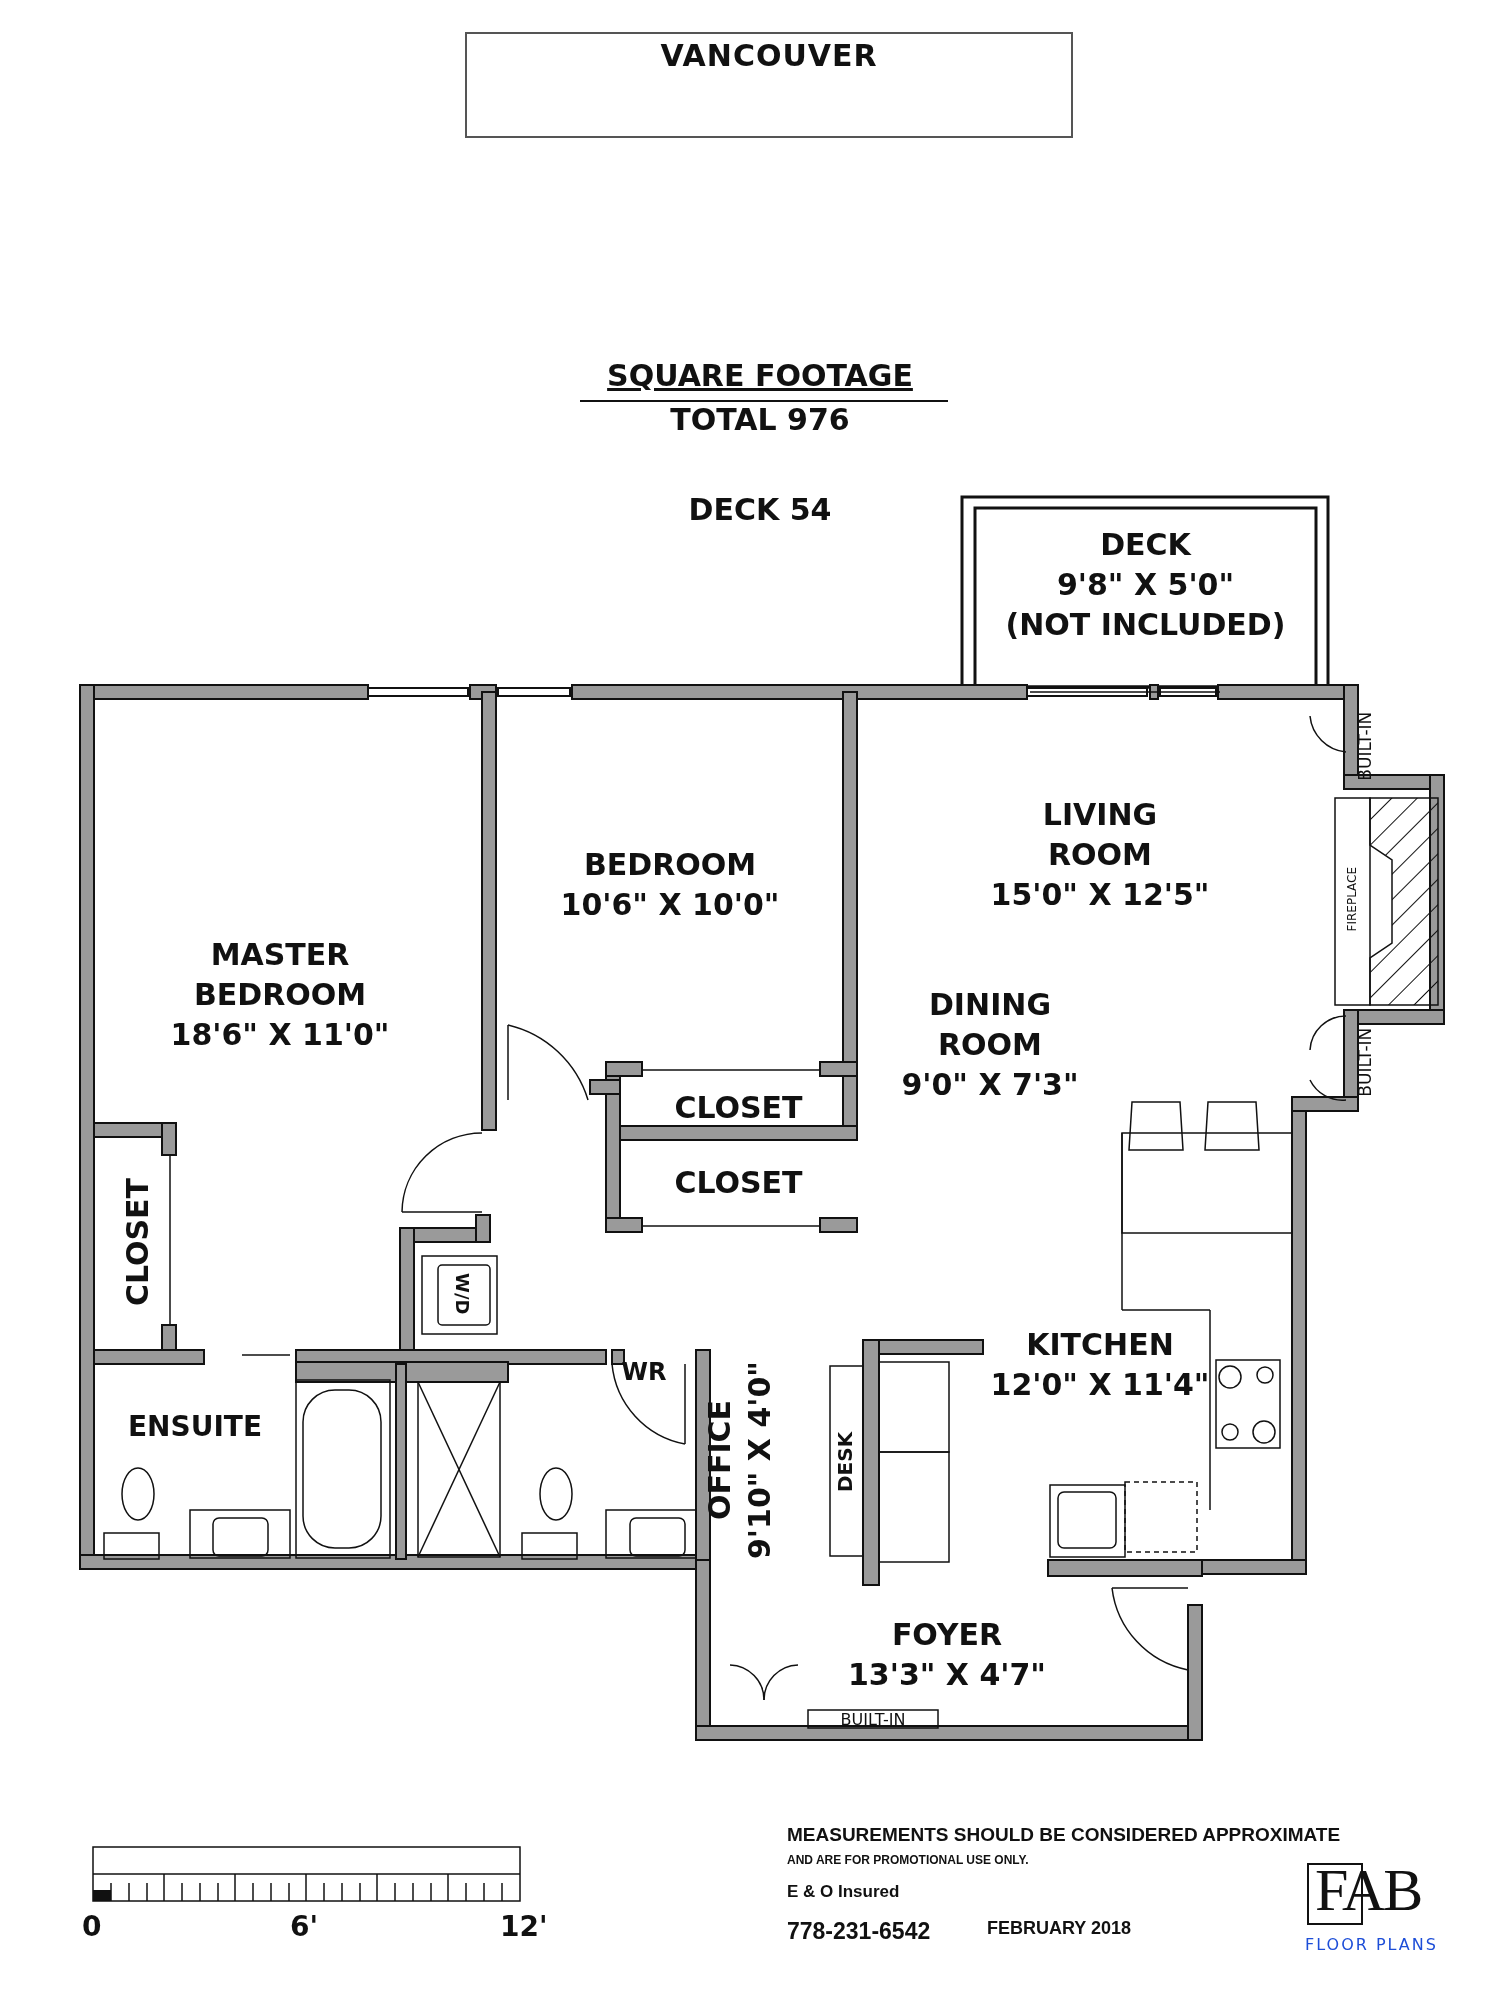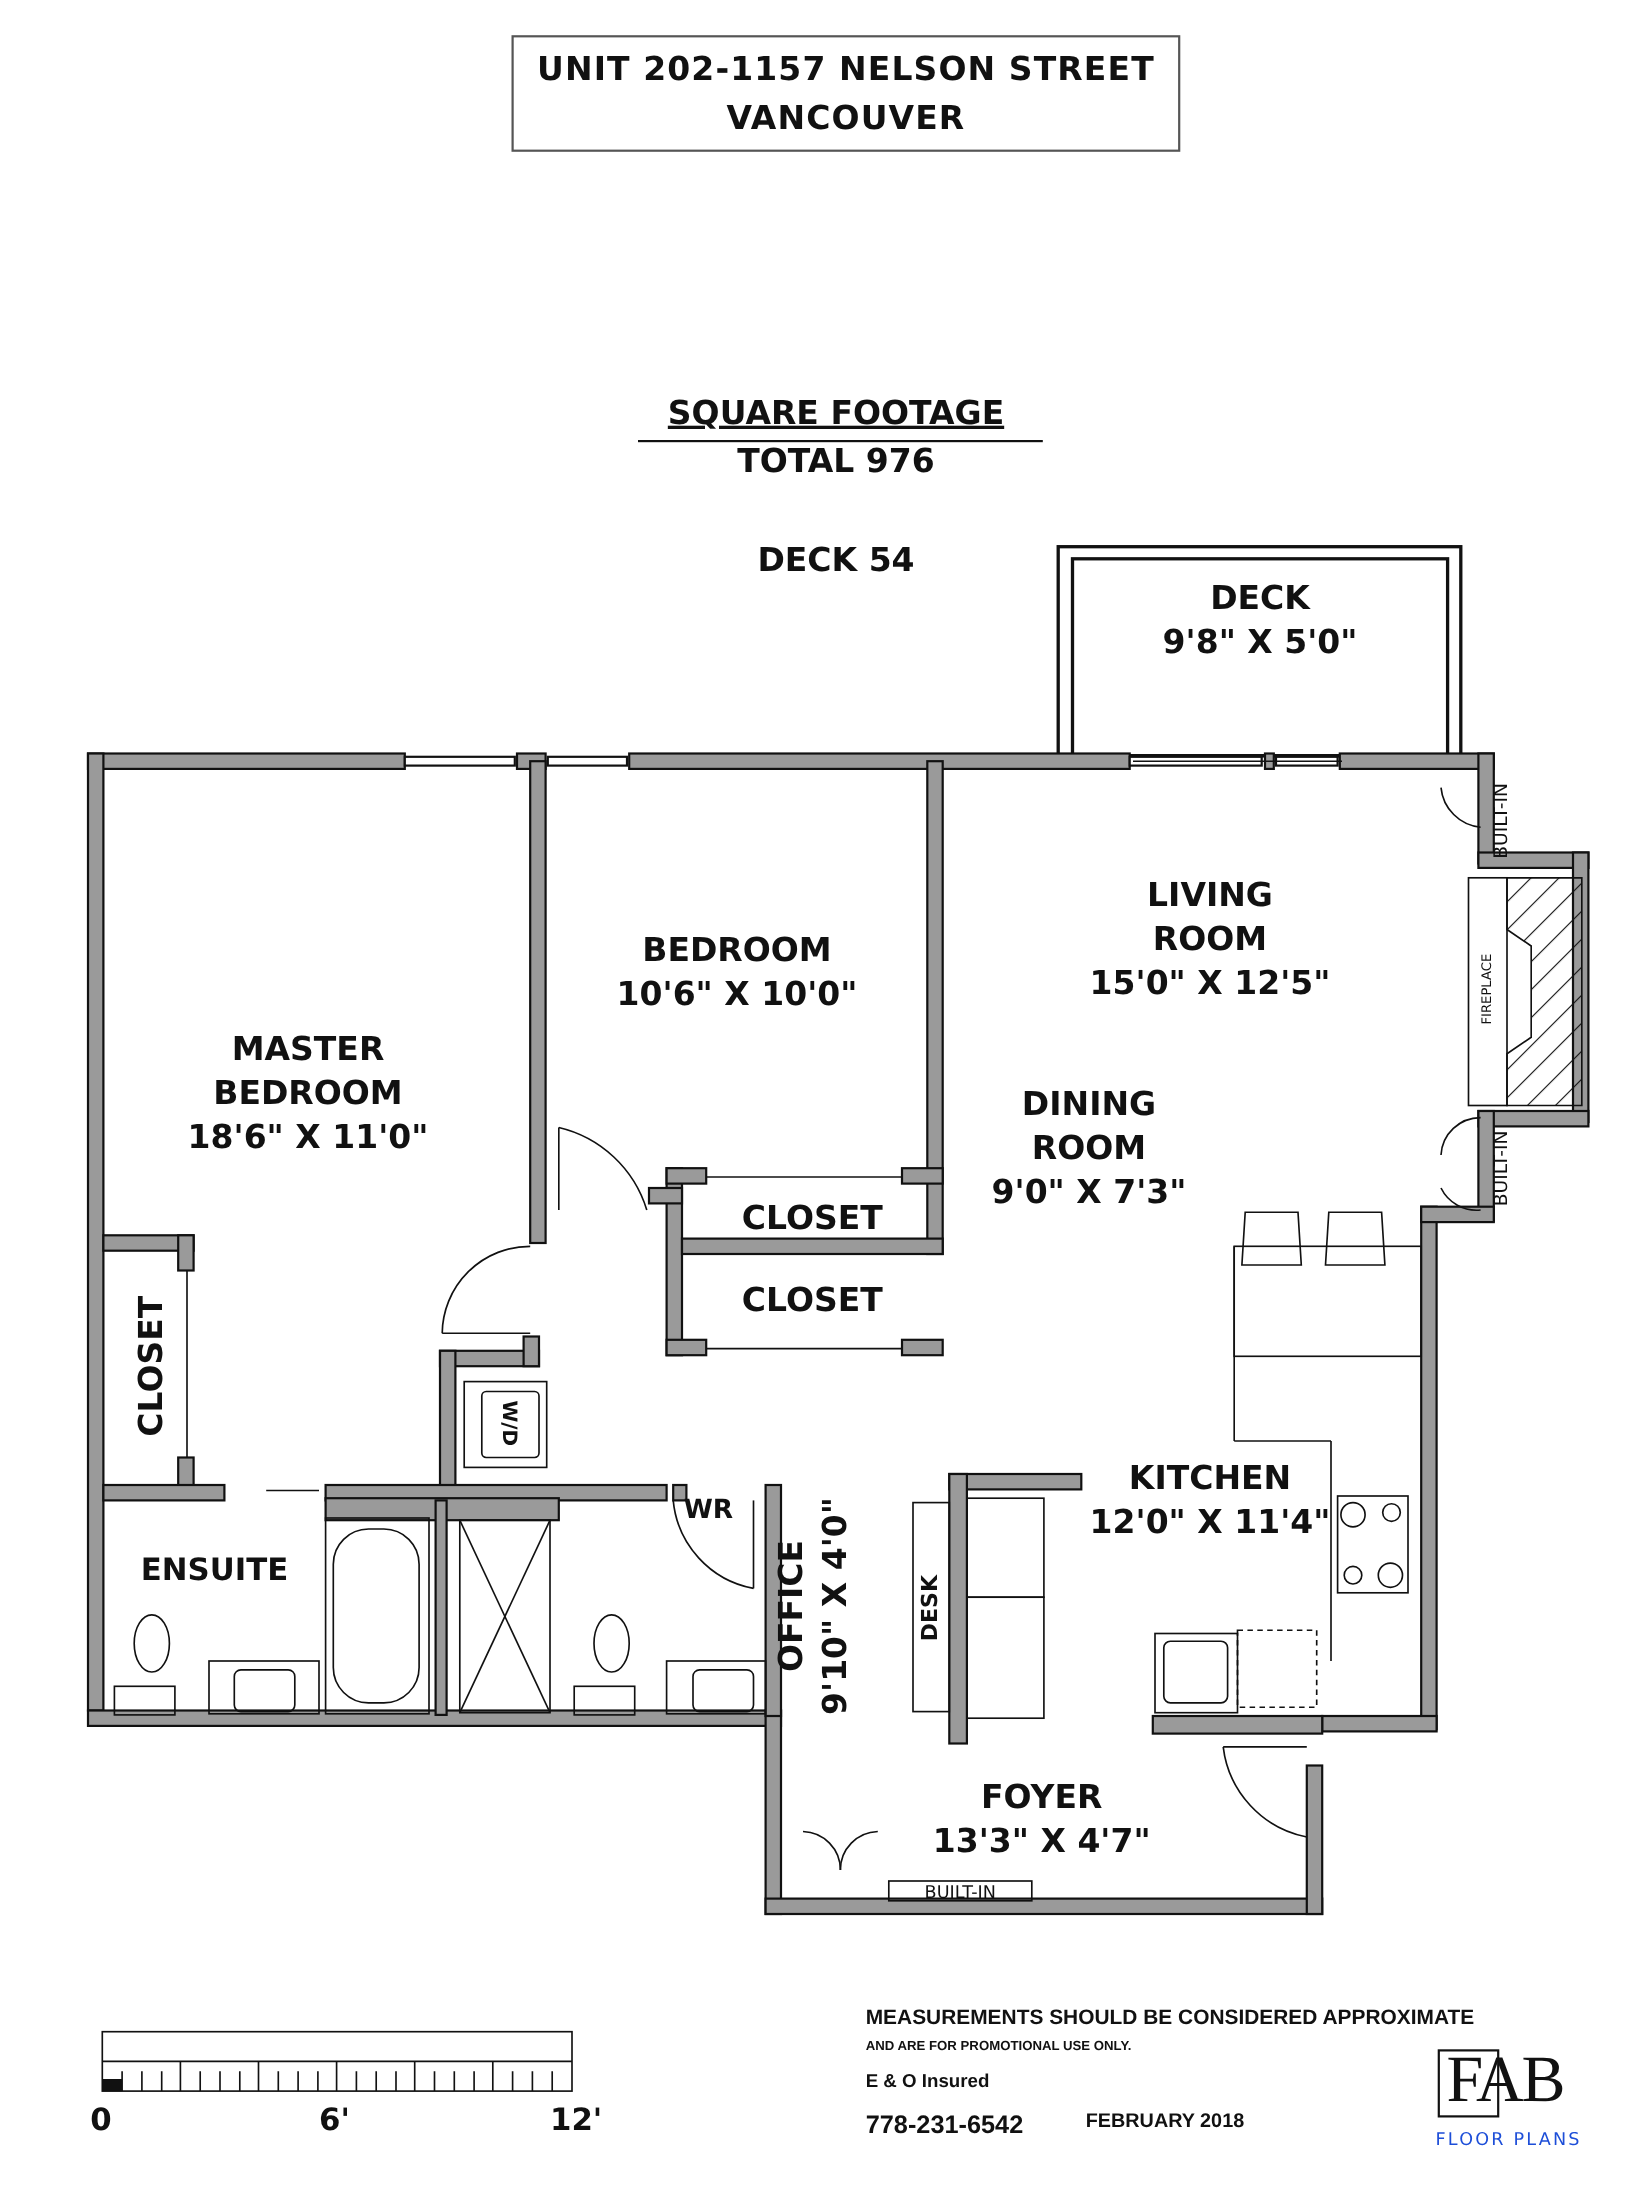--- a/index.html
+++ b/index.html
@@ -24,21 +24,20 @@
   .logo { left: 1295px; top: 1855px; width: 145px; height: 110px; }
   .logo-box { position: absolute; left: 12px; top: 8px; width: 52px; height: 58px; border: 2px solid #111; }
   .logo-text { position: absolute; left: 20px; top: 0px; font-family: "Liberation Serif", serif; font-size: 60px; line-height: 70px; letter-spacing: -2px; color: #111; }
   .logo-sub { position: absolute; left: 10px; top: 80px; font-family: "DejaVu Sans", sans-serif; font-size: 16px; letter-spacing: 2px; color: #1d4ed8; }
   .scale-lbl { font-family: "DejaVu Sans", sans-serif; font-weight: bold; font-size: 28px; }
 </style>
 </head>
 <body>
 
 <div class="abs title-box">
-  <div class="title-line l1">UNIT 202-1157 NELSON STREET</div>
   <div class="title-line">VANCOUVER</div>
 </div>
 
 <div class="abs lbl sq-title">SQUARE FOOTAGE</div>
 <div class="abs sq-rule"></div>
 <div class="abs lbl sq-total">TOTAL 976</div>
 <div class="abs lbl deck-sf">DECK 54</div>
 
 <svg class="abs plan" viewBox="0 0 1498 2006" xmlns="http://www.w3.org/2000/svg">
   <defs>
@@ -219,20 +218,21 @@
     <line x1="466" y1="1883" x2="466" y2="1901"></line>
     <line x1="484" y1="1883" x2="484" y2="1901"></line>
     <line x1="502" y1="1883" x2="502" y2="1901"></line>
   </g>
   <rect x="93" y="1890" width="18" height="11" fill="#111"></rect>
 </svg>
 
 <div class="abs lbl room-lbl" style="left:975px;top:525px;width:341px;">
   <div>DECK</div>
   <div>9'8" X 5'0"</div>
+  <div>(NOT INCLUDED)</div>
 </div>
 
 <div class="abs lbl room-lbl" style="left:950px;top:795px;width:300px;">
   <div>LIVING</div>
   <div>ROOM</div>
   <div>15'0" X 12'5"</div>
 </div>
 
 <div class="abs lbl room-lbl" style="left:870px;top:985px;width:240px;">
   <div>DINING</div>

